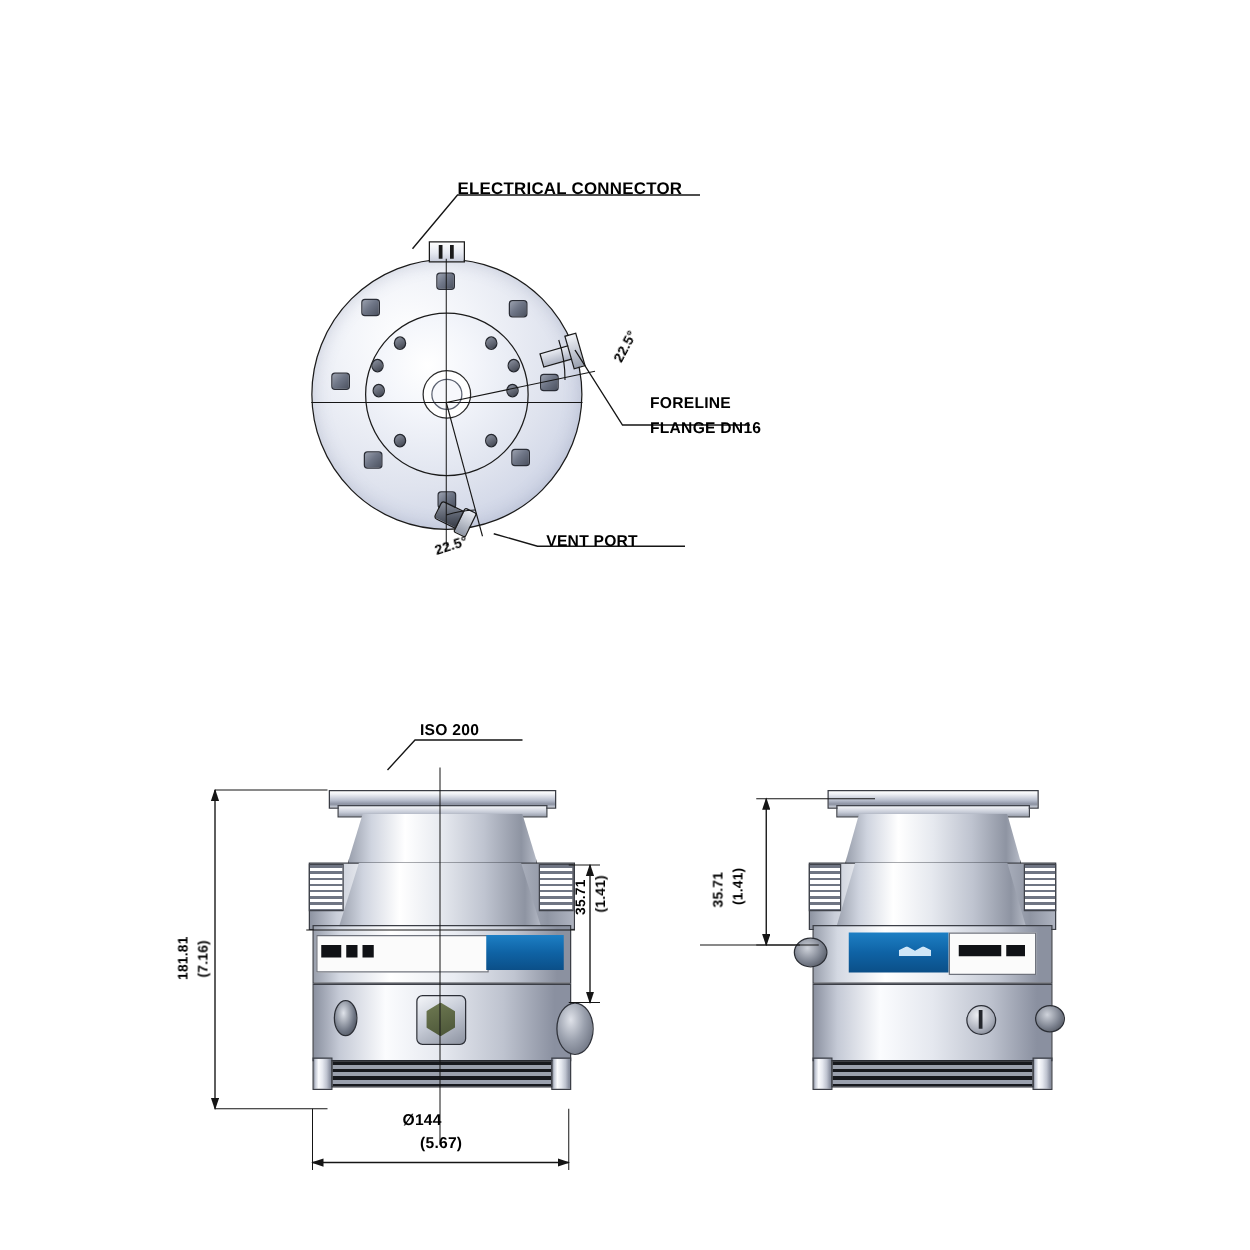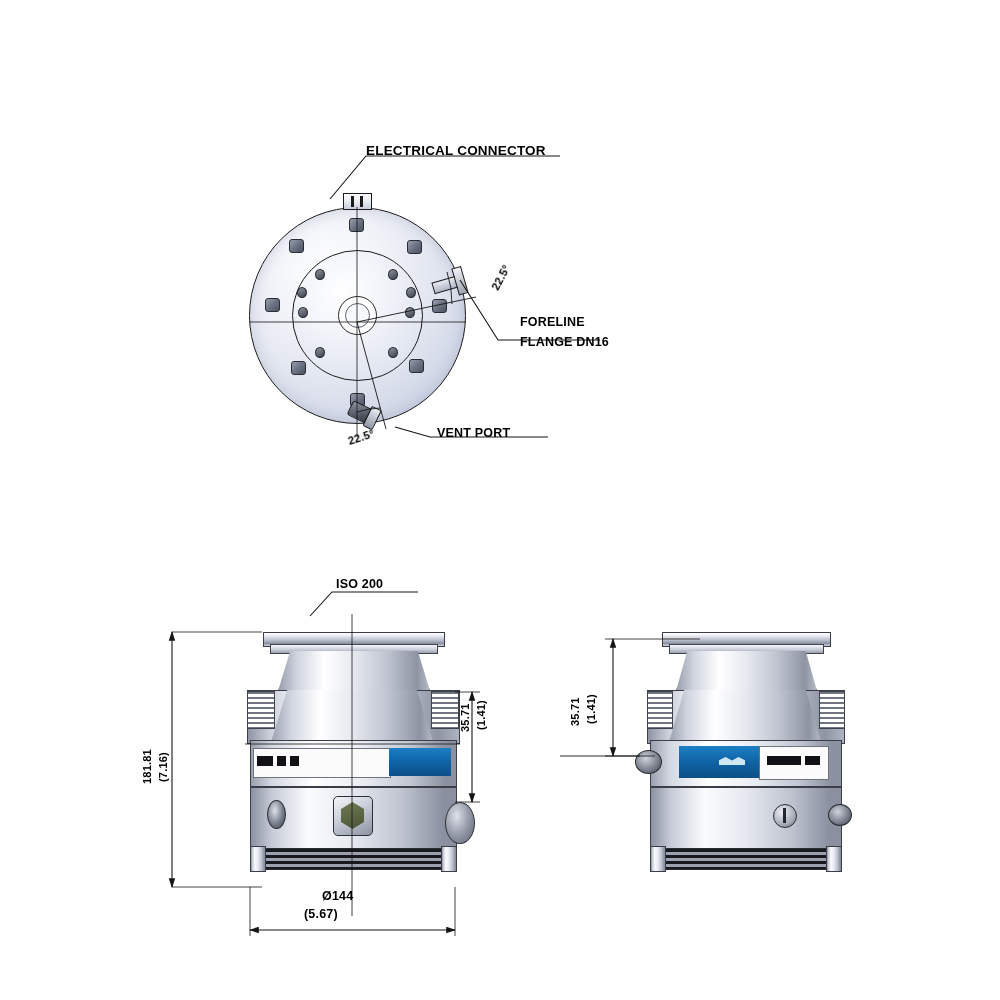--- a/index.html
+++ b/index.html
@@ -294,21 +294,21 @@
   <div class="lbl sm" style="left:488px;top:228px;transform:rotate(-62deg);">22.5°</div>
 
   <div class="lbl sm" style="left:348px;top:388px;transform:rotate(-18deg);">22.5°</div>
 
   <div class="lbl md" style="left:336px;top:534px;">ISO 200</div>
 
   <div class="lbl sm rot90" style="left:142px;top:740px;">181.81</div>
   <div class="lbl sm rot90" style="left:158px;top:738px;">(7.16)</div>
 
   <div class="lbl md" style="left:322px;top:846px;">Ø144</div>
-  <div class="lbl md" style="left:304px;top:864px;">(5.67)</div>
+  <div class="lbl md" style="left:336px;top:864px;">(5.67)</div>
 
   <div class="lbl sm rot90" style="left:460px;top:688px;">35.71</div>
   <div class="lbl sm rot90" style="left:476px;top:686px;">(1.41)</div>
 
   <div class="lbl sm rot90" style="left:570px;top:682px;">35.71</div>
   <div class="lbl sm rot90" style="left:586px;top:680px;">(1.41)</div>
 
 </div>
 
 </body></html>

